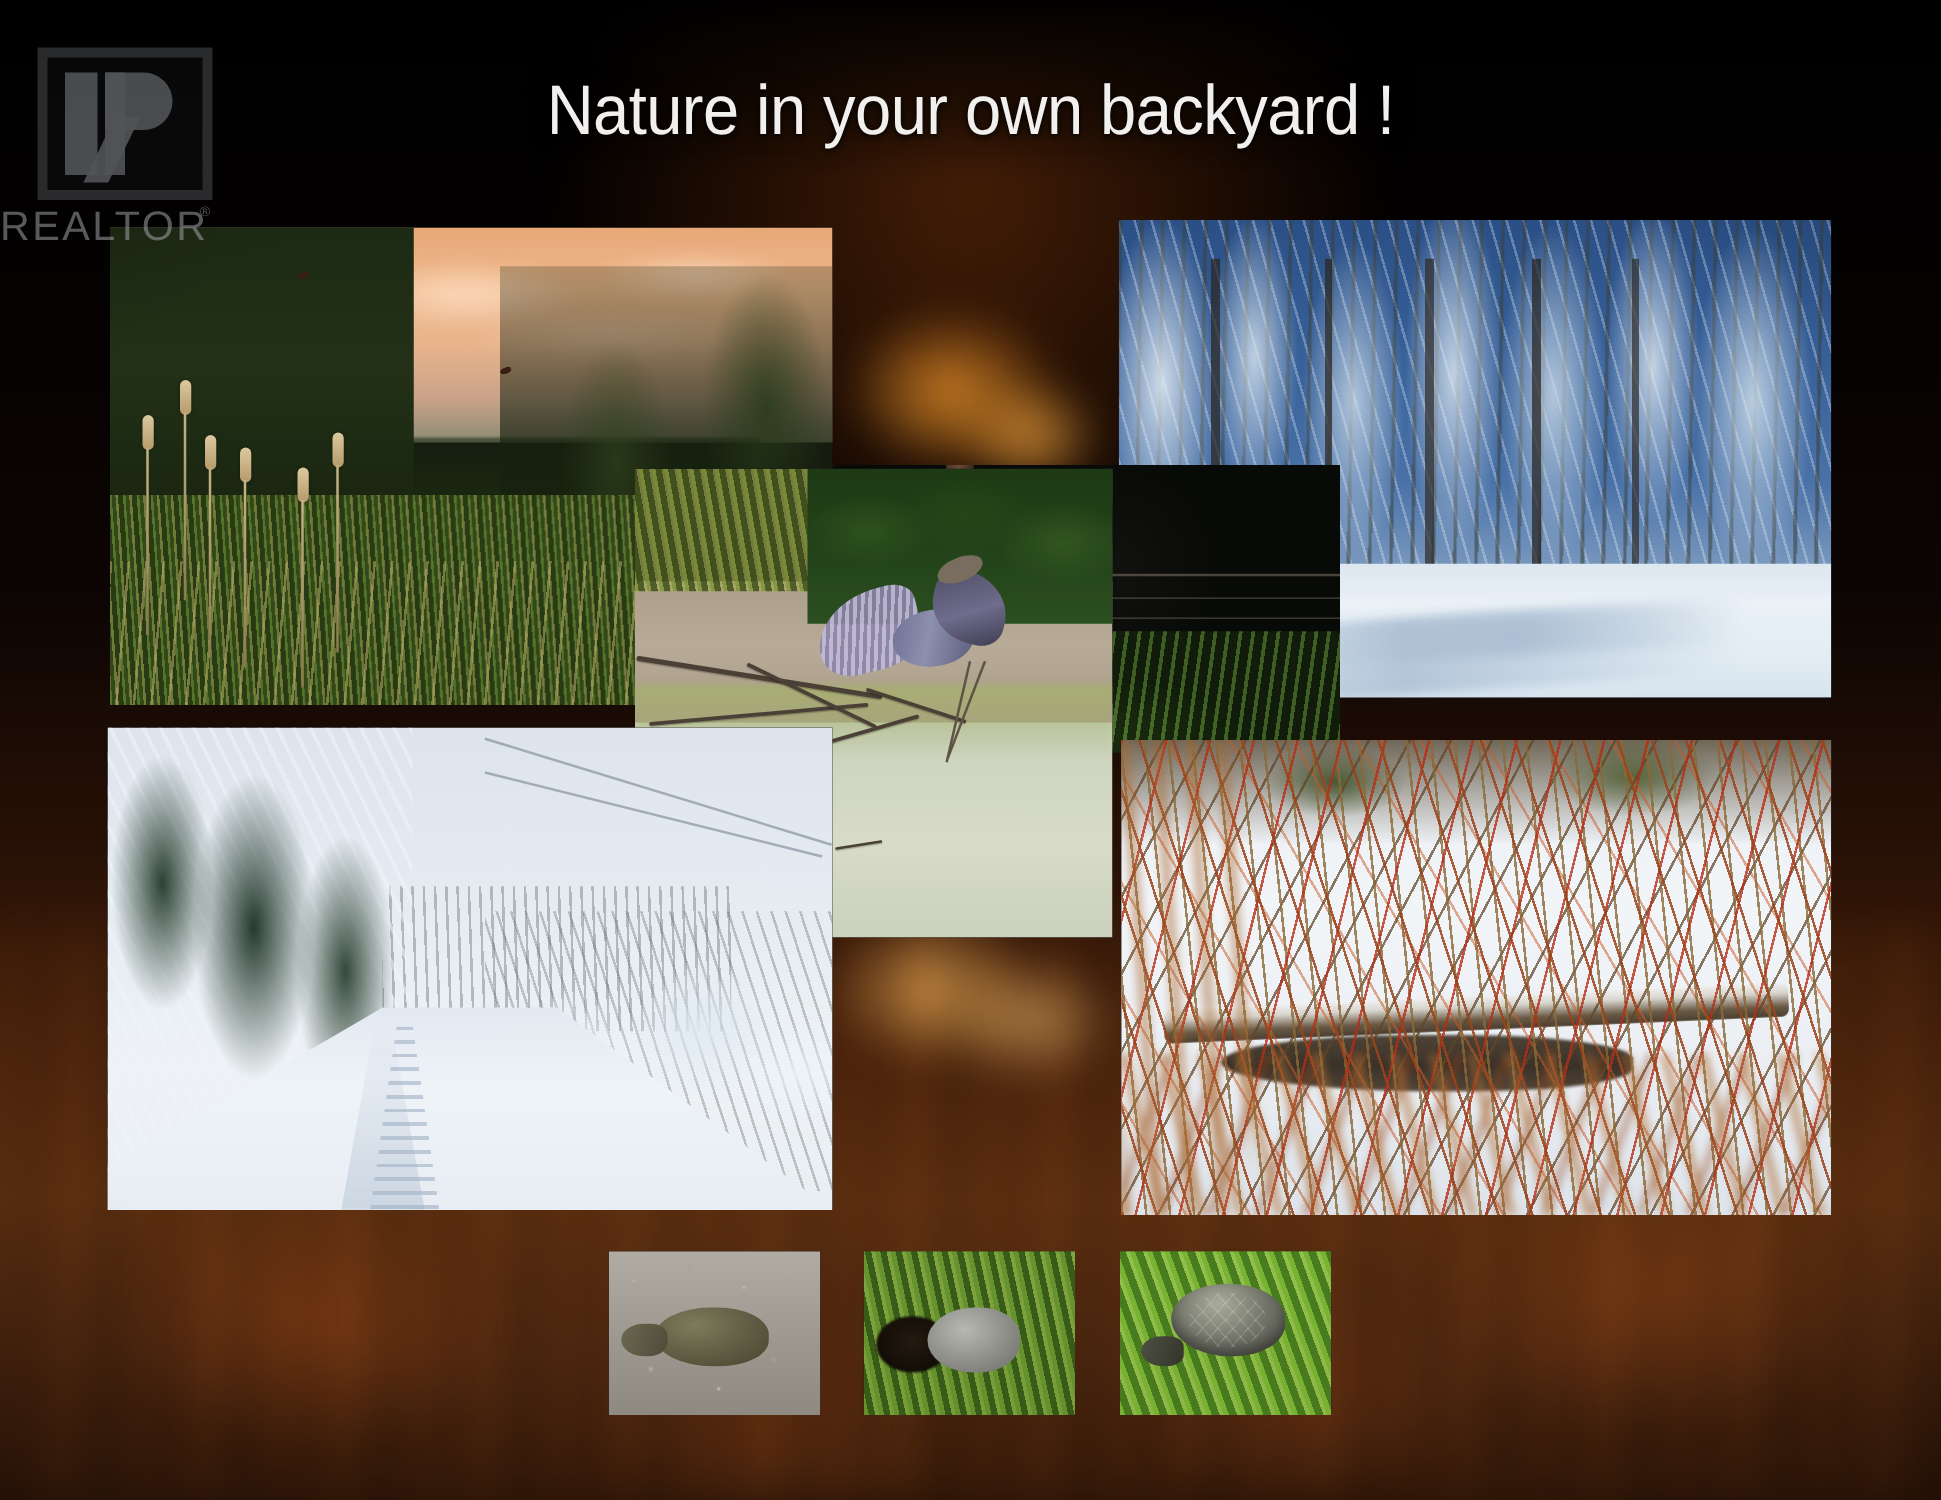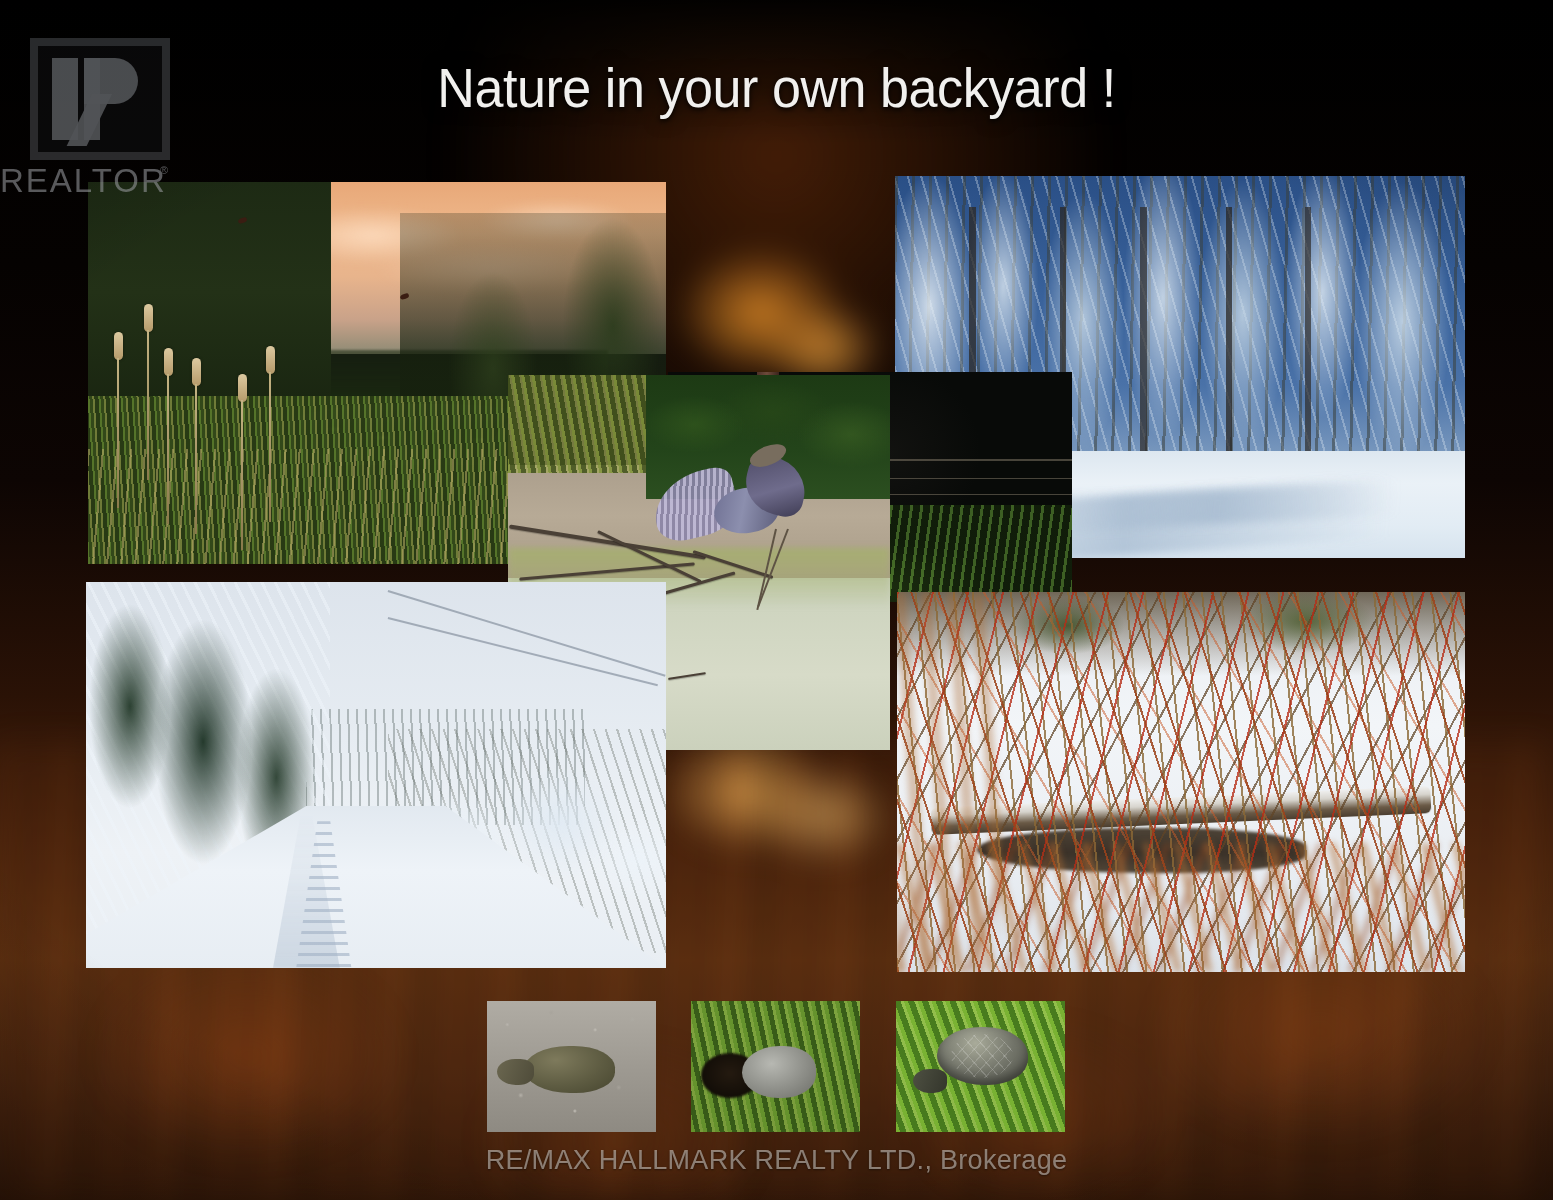--- a/index.html
+++ b/index.html
@@ -713,15 +713,14 @@
       <div class="inner"></div>
       <div class="bar"></div>
       <div class="bowl"></div>
       <div class="stem"></div>
       <div class="leg"></div>
     </div>
     <div class="word">REALTOR</div>
     <div class="reg">®</div>
   </div>
 
-  <div id="footer">RE/MAX HALLMARK REALTY LTD., Brokerage</div>
 
 </div>
 
 </body></html>

